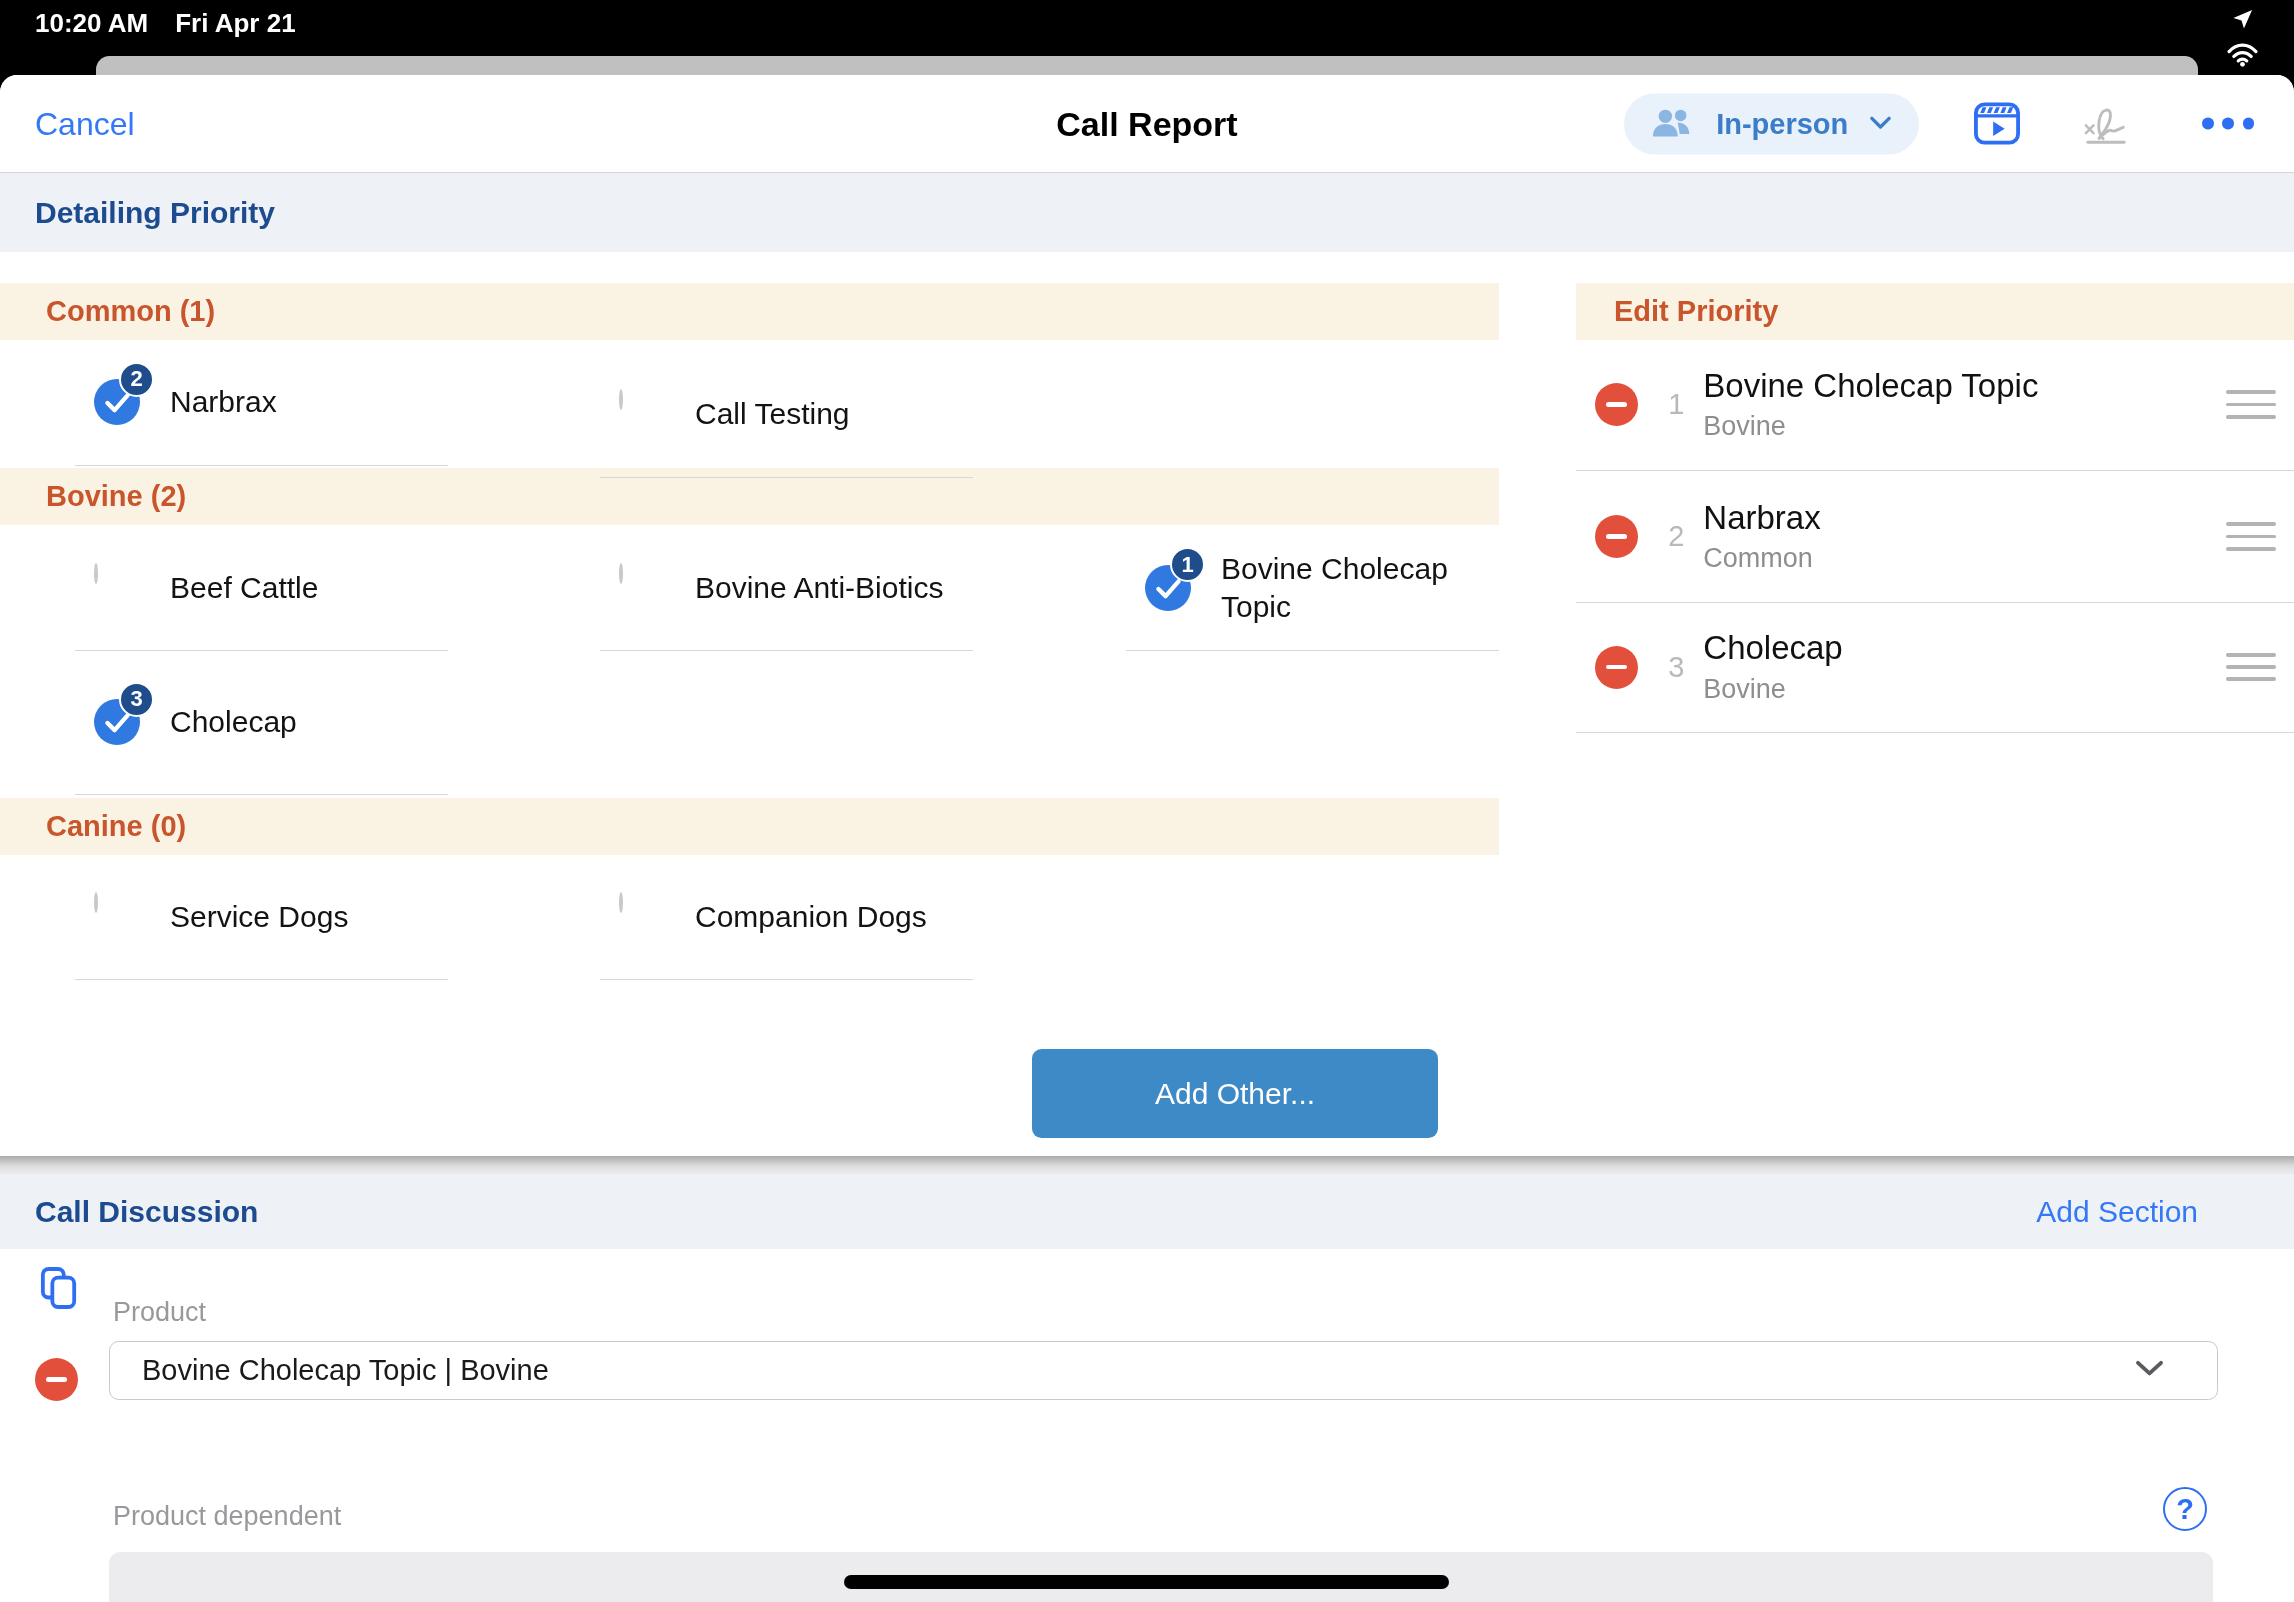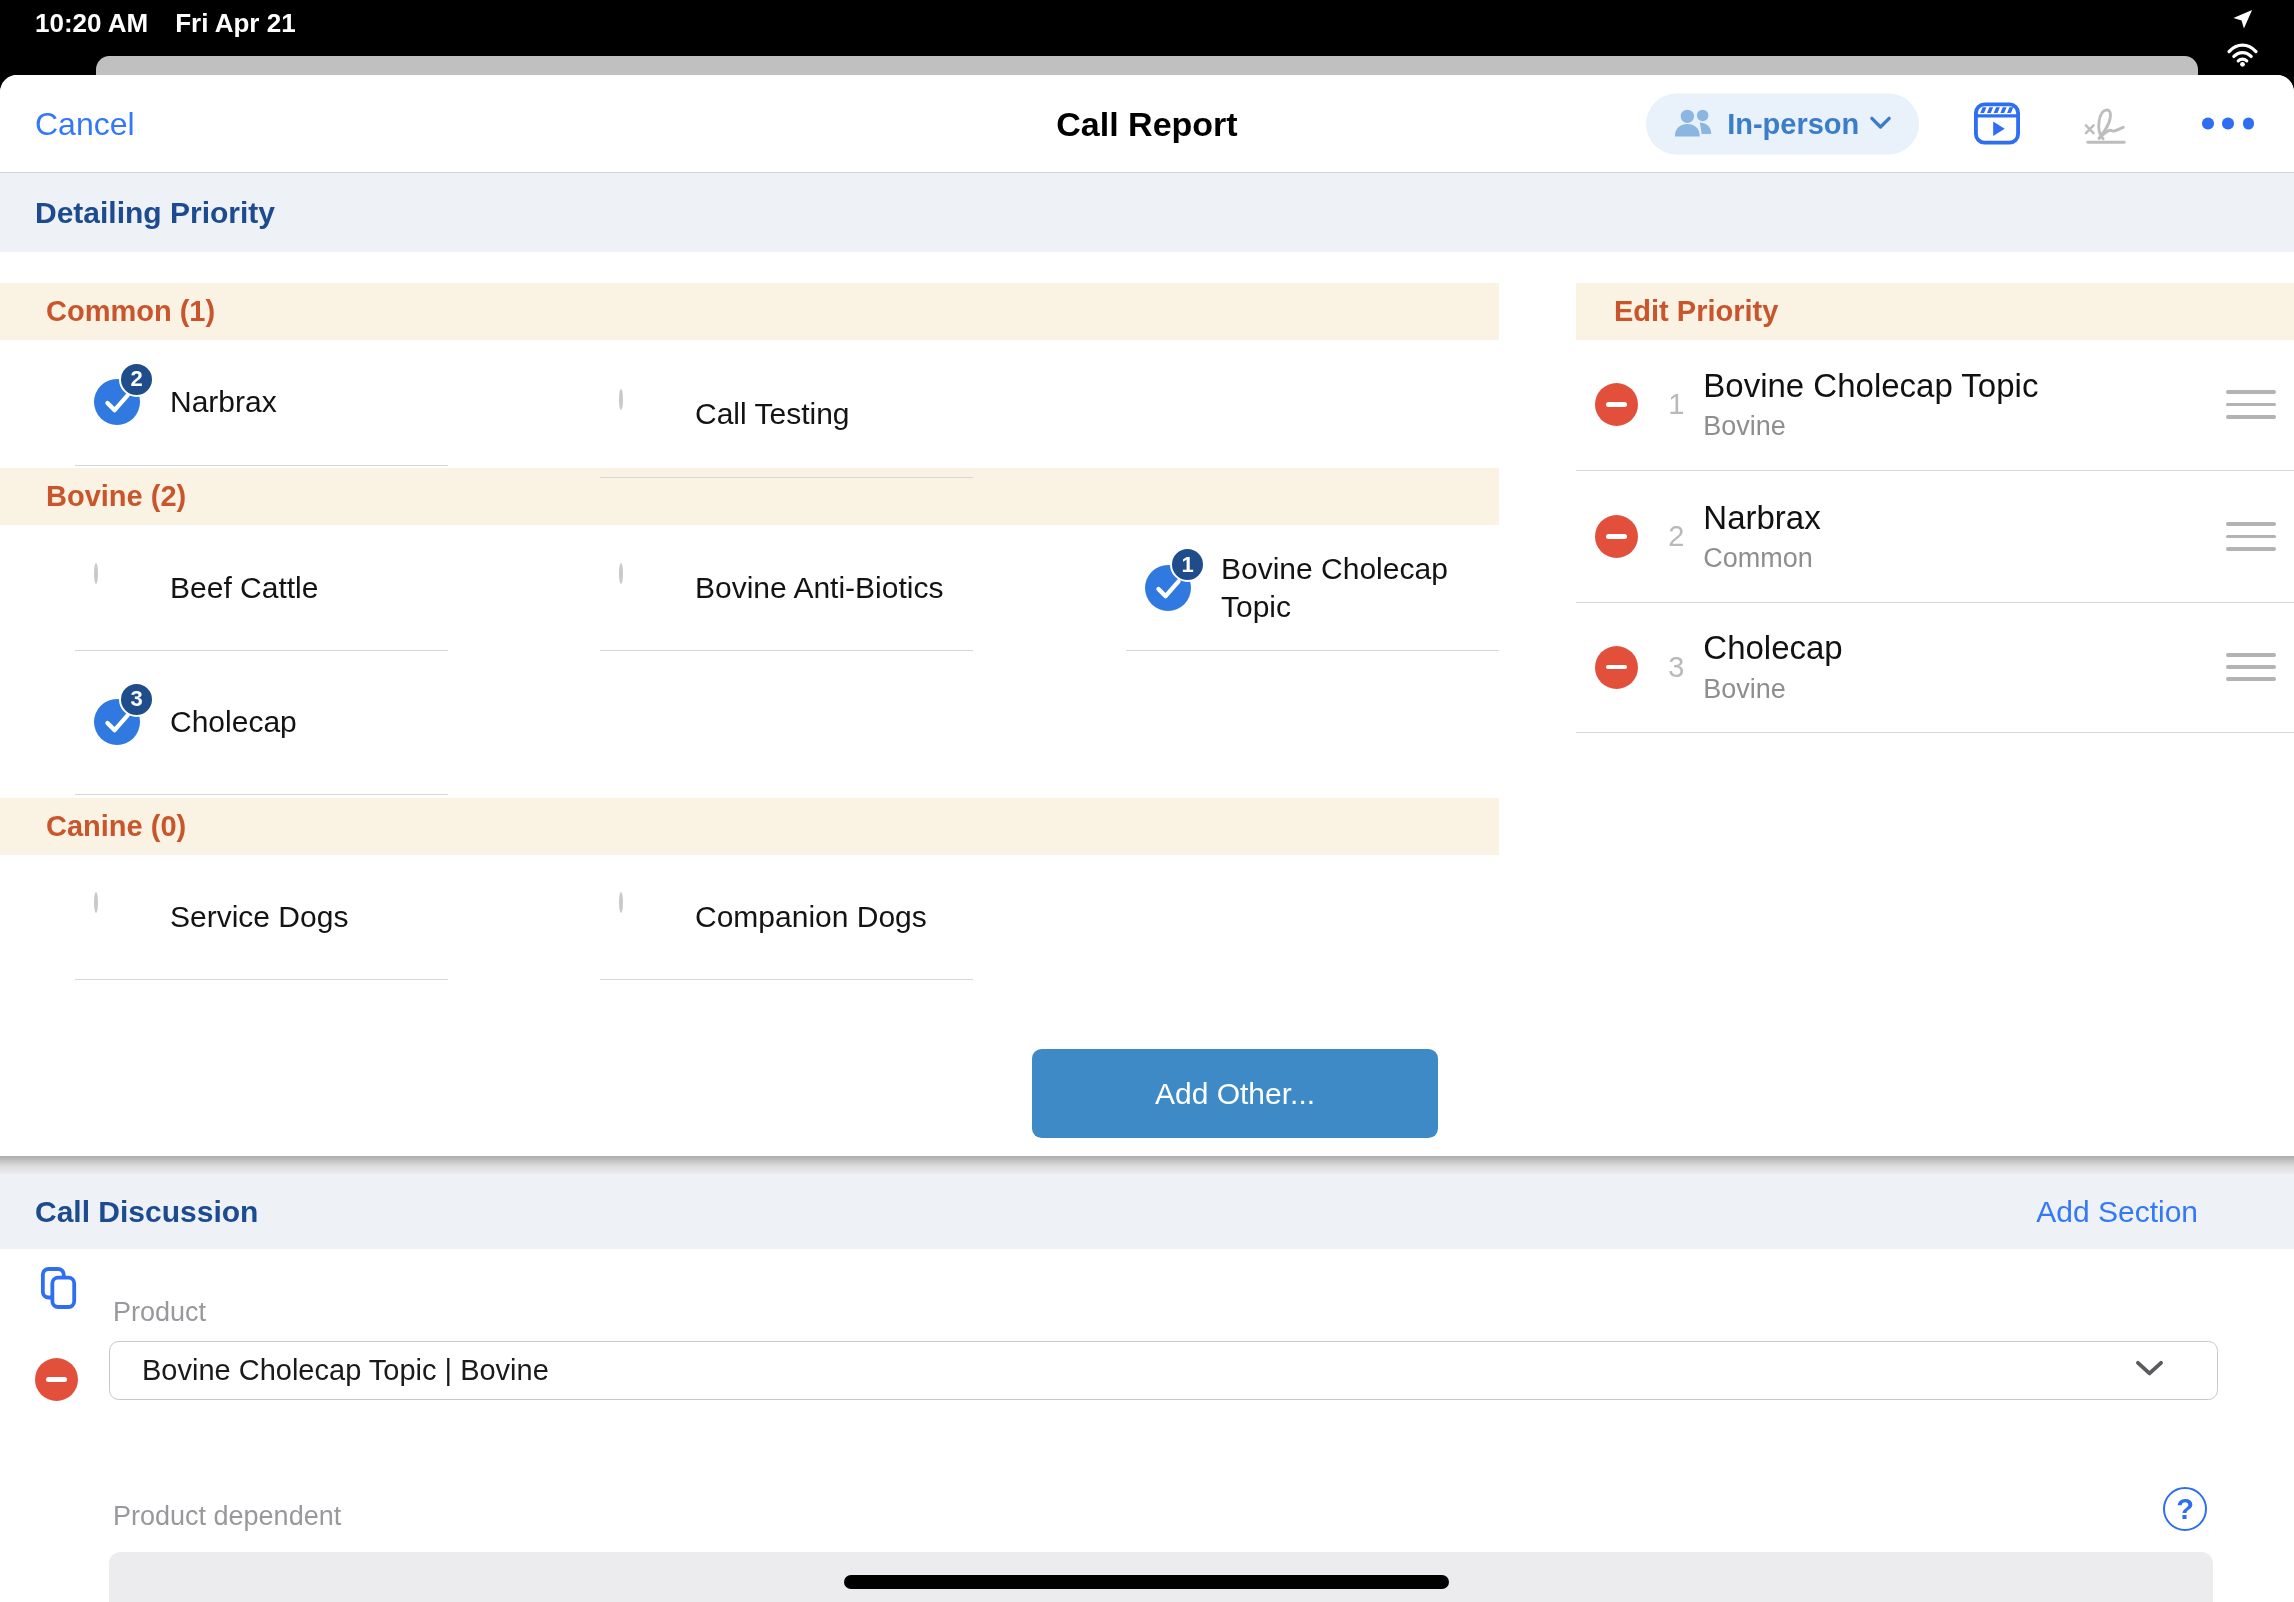--- a/index.html
+++ b/index.html
@@ -14,21 +14,21 @@
   .status-left{position:absolute;left:35px;top:7.7px;display:flex;gap:27px;font-size:26px;font-weight:600;}
   .status-right{position:absolute;right:25px;top:7.7px;display:flex;align-items:center;gap:11.5px;font-size:26px;font-weight:600;flex-direction:column;}
   
   .gray-strip{position:absolute;left:96px;right:96px;top:56px;height:25px;background:#c0c0c0;border-radius:13.4px 13.4px 0 0;}
   .sheet{position:absolute;left:0;top:75px;width:2294px;height:1528px;background:#fff;border-radius:17.3px 17.3px 0 0;overflow:hidden;}
   
   .nav{position:absolute;left:0;top:0;width:100%;height:98px;background:#fff;border-bottom:1.9px solid #d4d4d8;}
   .nav-cancel{position:absolute;left:35px;top:50%;transform:translateY(-50%);font-size:32px;color:#3478f6;cursor:default;}
   .nav-title{position:absolute;left:50%;top:50%;transform:translate(-50%,-50%);font-size:34px;font-weight:700;color:#000;white-space:nowrap;}
   .nav-right{position:absolute;right:40px;top:50%;transform:translateY(-50%);display:flex;align-items:center;}
-  .pill{display:flex;align-items:center;gap:10px;height:61px;padding:0 27px;background:#e9f1fa;border-radius:31px;}
+  .pill{display:flex;align-items:center;gap:21px;height:61px;padding:0 27px;background:#e9f1fa;border-radius:31px;}
   .pill-label{font-size:29px;font-weight:600;color:#3b7dc8;}
   .nav-icon{display:flex;align-items:center;justify-content:center;}
   .icon-video{margin-left:54px;}
   .icon-signature{margin-left:58px;}
   .icon-ellipsis{margin-left:69px;display:flex;gap:8.6px;}
   .icon-ellipsis span{width:11.5px;height:11.5px;border-radius:50%;background:#2e6ef3;}
   
   .page-section-header{position:absolute;left:0;width:100%;height:79px;background:#eef2f7;display:flex;align-items:center;padding-left:35px;font-size:30px;font-weight:700;color:#1c4b8f;}
   .hdr-detailing{top:98px;}
   .hdr-discussion{top:1099px;justify-content:space-between;padding-right:96px;height:75px;}

